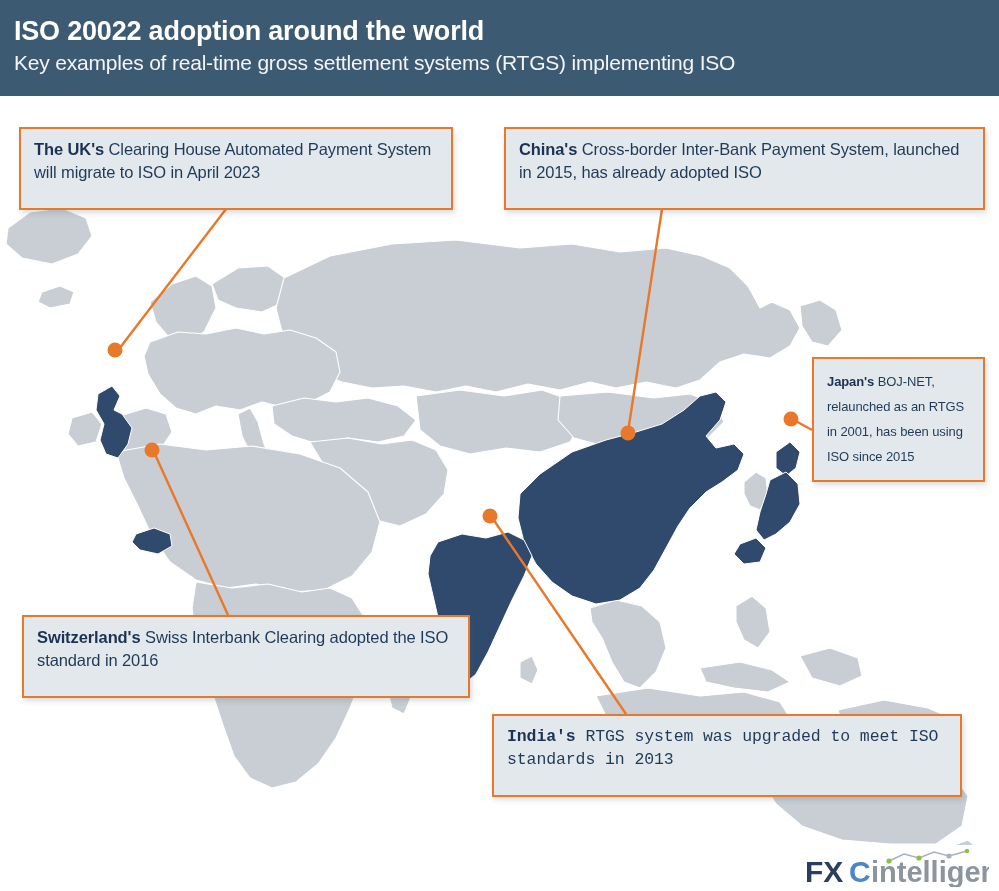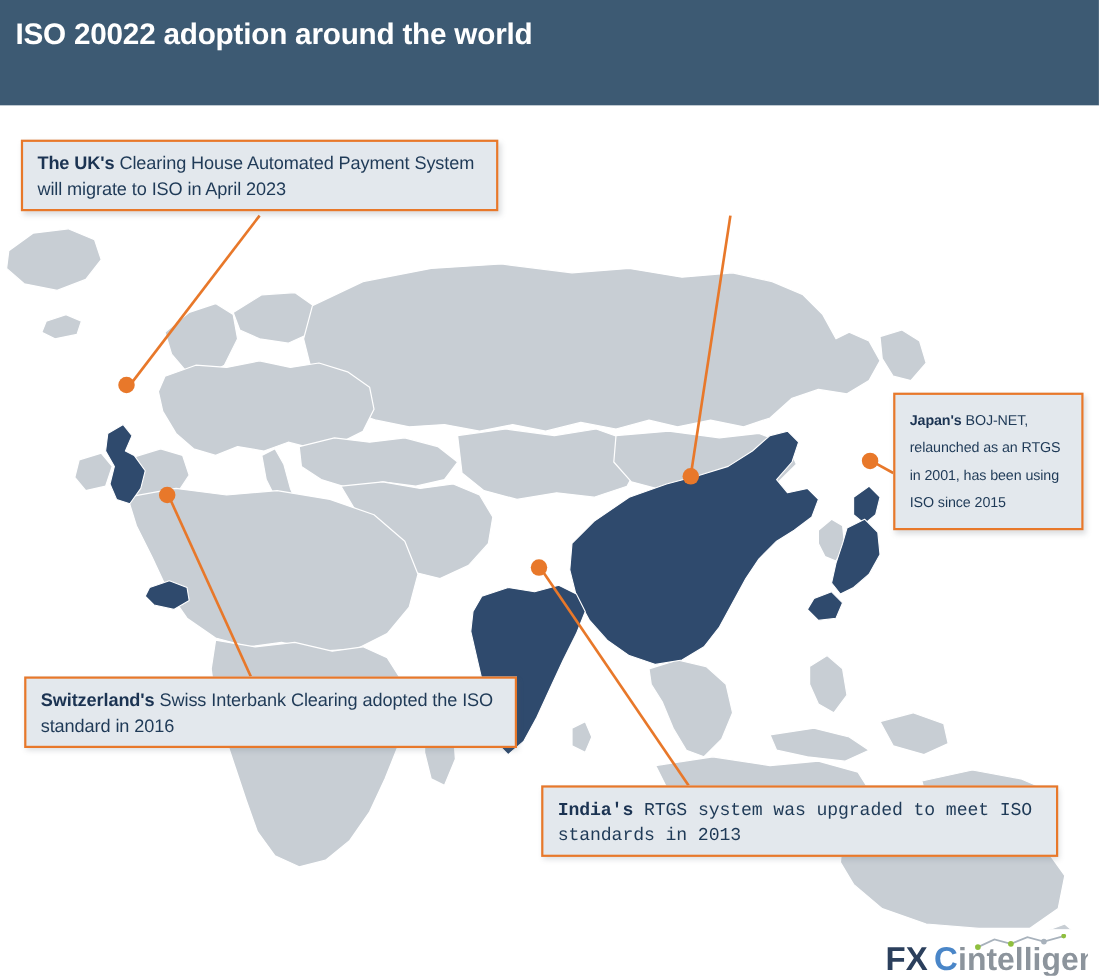--- a/index.html
+++ b/index.html
@@ -56,21 +56,21 @@
     width: 999px; height: 891px;
     pointer-events: none;
   }
 
   
   .callout {
     position: absolute;
     background: #e3e8ed;
     border: 2px solid #e8782a;
     box-shadow: 2px 3px 5px rgba(90,100,110,0.22);
-    padding: 9px 13px 6px 13px;
+    padding: 9px 13px 24px 13px;
     color: #1f3a57;
     font-size: 16.5px;
     line-height: 23px;
     letter-spacing: -0.1px;
   }
   .callout b { font-weight: bold; color: #1b3352; }
   .callout .body { font-weight: normal; }
 
   #callout-uk          { left: 19px;  top: 127px; width: 434px; }
   #callout-china       { left: 504px; top: 127px; width: 481px; }
@@ -96,20 +96,21 @@
     width: 218px; height: 38px;
   }
 </style>
 </head>
 <body>
 
 <div id="infographic">
 
   <div id="header">
     <div id="header-title">ISO 20022 adoption around the world</div>
+    <div id="header-subtitle">Key examples of real-time gross settlement systems (RTGS) implementing ISO</div>
   </div>
 
   <div id="map-area">
     <svg id="world-map" viewBox="0 0 999 749" xmlns="http://www.w3.org/2000/svg">
       <rect x="0" y="0" width="999" height="749" fill="#ffffff"></rect>
 
       <g fill="#c8ced4" stroke="#ffffff" stroke-width="1.1" stroke-linejoin="round">
 
         <path d="M8,132 L30,116 L62,112 L86,122 L92,140 L78,158 L52,168 L22,162 L6,148 Z"></path>
         <path d="M42,196 L60,190 L74,196 L70,208 L50,212 L38,206 Z"></path>
@@ -217,20 +218,23 @@
       <circle cx="791" cy="419" r="7.5"></circle>
       <circle cx="152" cy="450" r="7.5"></circle>
       <circle cx="490" cy="516" r="7.5"></circle>
     </g>
   </svg>
 
   <div class="callout" id="callout-uk">
     <b>The UK's</b><span class="body"> Clearing House Automated Payment System will migrate to ISO in April 2023</span>
   </div>
 
+  <div class="callout" id="callout-china">
+    <b>China's</b><span class="body"> Cross-border Inter-Bank Payment System, launched in 2015, has already adopted ISO</span>
+  </div>
 
   <div class="callout" id="callout-japan">
     <b>Japan's</b><span class="body"> BOJ-NET, relaunched as an RTGS in 2001, has been using ISO since 2015</span>
   </div>
 
   <div class="callout" id="callout-switzerland">
     <b>Switzerland's</b><span class="body"> Swiss Interbank Clearing adopted the ISO standard in 2016</span>
   </div>
 
   <div class="callout" id="callout-india">

